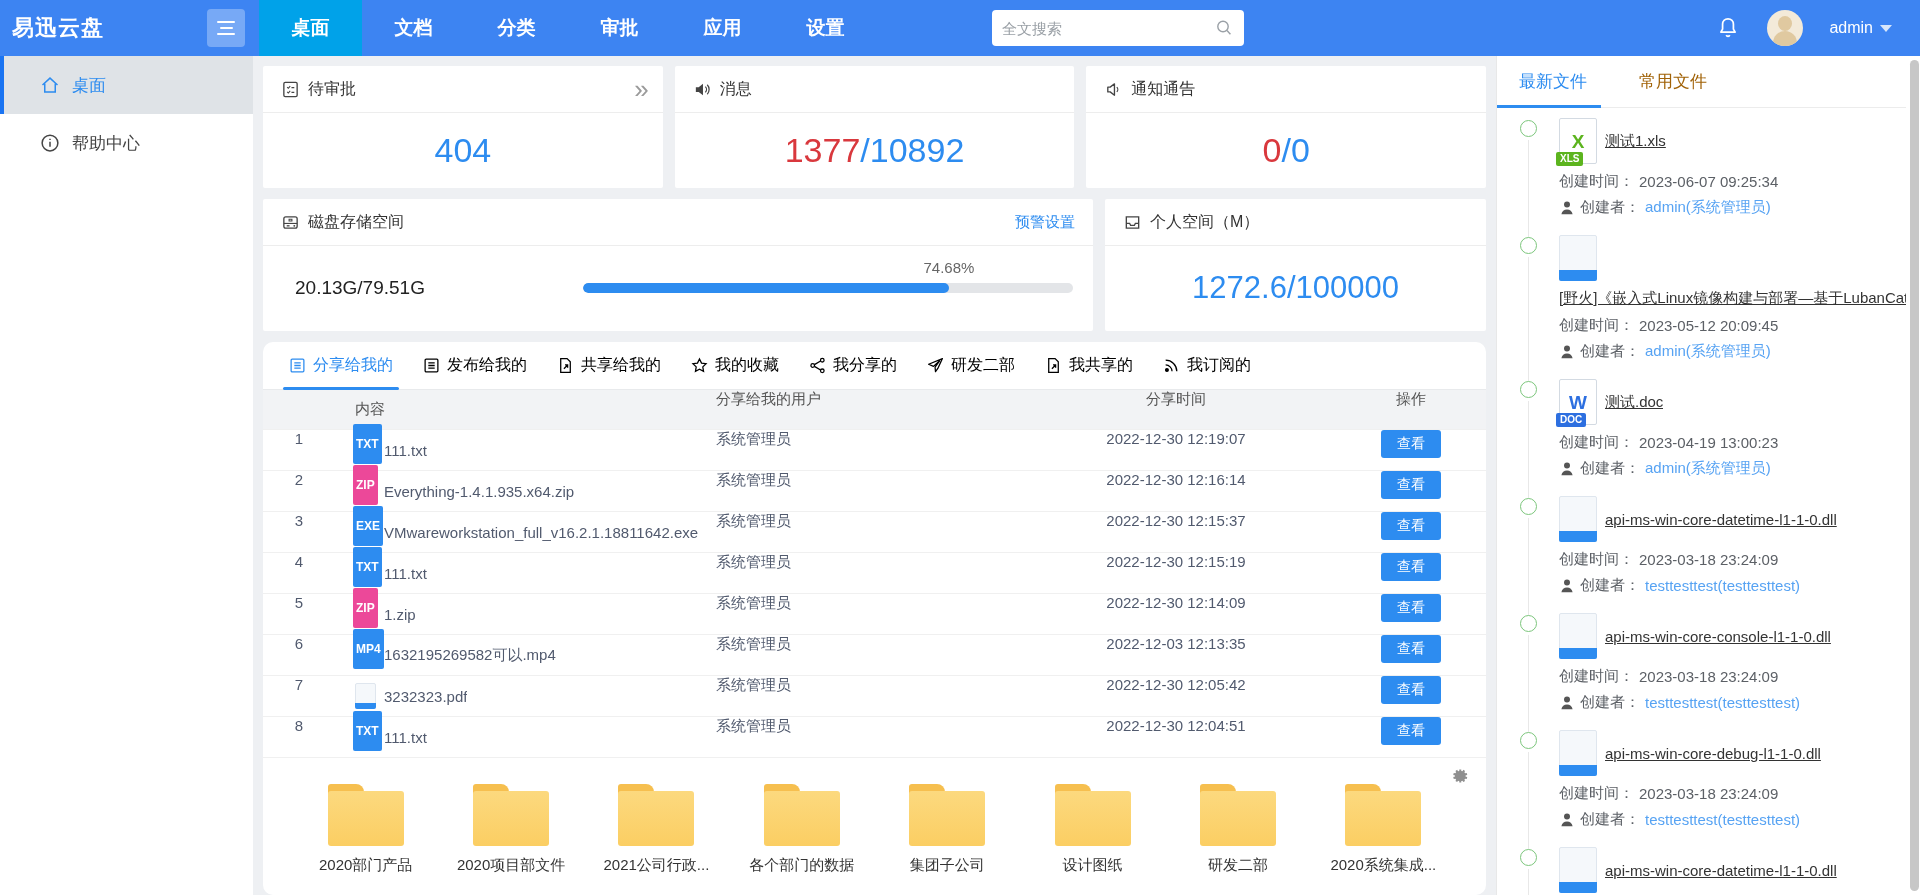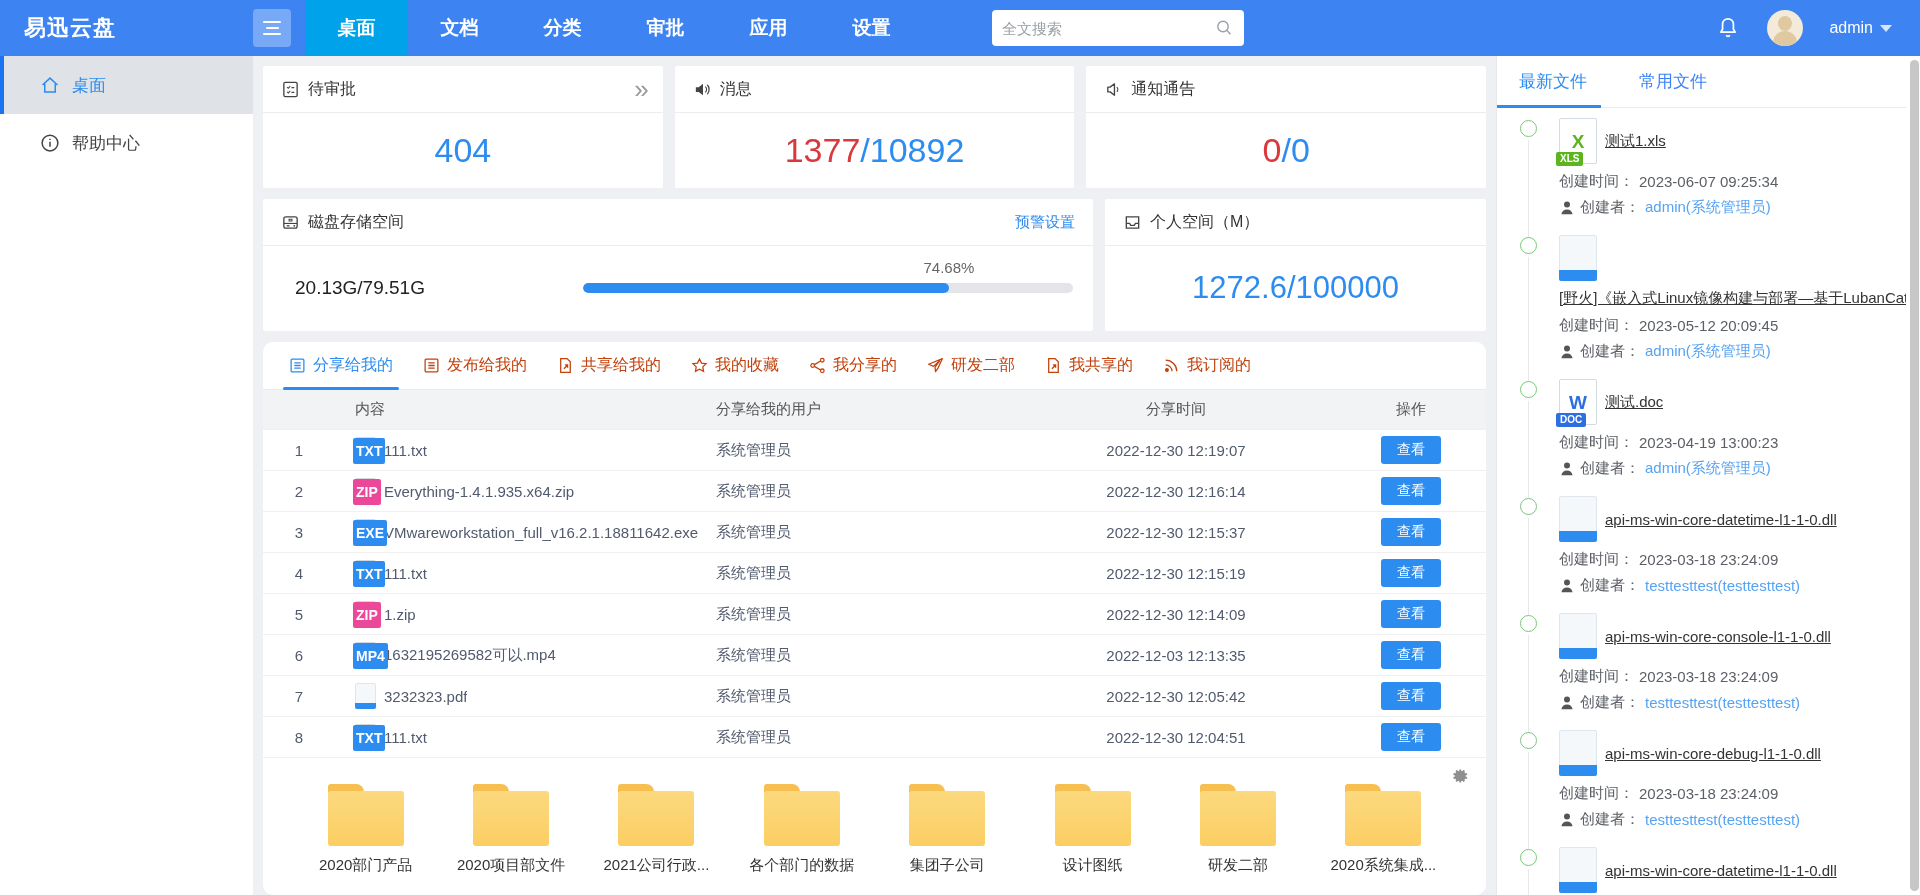--- a/index.html
+++ b/index.html
@@ -1,21 +1,21 @@
 <!DOCTYPE html>
 <html><head>
 <meta charset="utf-8">
 <style>
   * { box-sizing: border-box; margin: 0; padding: 0; }
   html,body { width:1920px; height:895px; overflow:hidden;
     font-family:"Liberation Sans","DejaVu Sans",sans-serif; background:#eef0f3; color:#333; }
 
   
   .topbar { height:56px; background:#3d84f2; display:flex; align-items:center; position:relative; }
-  .logo { color:#fff; font-size:22px; font-weight:bold; padding:0 24px; width:253px; letter-spacing:1px; }
+  .logo { color:#fff; font-size:22px; font-weight:bold; padding:0 12px; width:207px; letter-spacing:1px; }
   .hamburger { width:38px; height:38px; margin-right:14px; border-radius:4px;
     background:rgba(255,255,255,.3); display:flex; flex-direction:column; justify-content:center;
     align-items:center; gap:4px; cursor:pointer; }
   .hamburger i { display:block; height:2px; background:#fff; border-radius:1px; }
   .hamburger i:nth-child(1){ width:18px } .hamburger i:nth-child(2){ width:13px } .hamburger i:nth-child(3){ width:18px }
   .nav { display:flex; height:100%; }
   .nav-item { min-width:103px; padding:0 26px; height:100%; display:flex; align-items:center; justify-content:center;
     color:#fff; font-size:19px; font-weight:bold; cursor:pointer; }
   .nav-item.active { background:#00a2e9; }
   .search-wrap { position:absolute; left:992px; top:10px; width:252px; height:36px; background:#fff;
@@ -58,44 +58,44 @@
   .disk-usage { font-size:19px; color:#222; width:240px; padding-left:12px; }
   .progress-zone { width:490px; position:relative; margin-left:60px; }
   .progress-label { position:absolute; top:-24px; font-size:15px; color:#666; transform:translateX(-50%); white-space:nowrap; }
   .progress-track { height:10px; border-radius:5px; background:#e3e5e8; overflow:hidden; }
   .progress-fill { height:100%; border-radius:5px; background:#2d8cf0; }
   .space-value { height:84px; display:flex; align-items:center; justify-content:center; font-size:31px; color:#2d8cf0; }
 
   
   .panel { flex:1; display:flex; flex-direction:column; overflow:hidden; background:#fff;border-radius:10px; }
   .share-tabs { display:flex; align-items:center; height:48px; border-bottom:1px solid #e8eaec; padding:0 14px; gap:6px; flex-shrink:0; }
-  .share-tab { display:flex; align-items:center; gap:7px; padding:0 12px; height:100%; font-size:16px; color:#c2410c;
+  .share-tab { display:flex; align-items:center; gap:7px; padding:0 12px; height:100%; font-size:16px; color:#000000;
     cursor:pointer; position:relative; }
   .share-tab svg { width:17px; height:17px; }
   .share-tab.active { color:#2d8cf0; }
   .share-tab.active::after { content:""; position:absolute; left:6px; right:6px; bottom:-1px; height:3px; background:#2d8cf0; border-radius:2px; }
 
   .table { flex-shrink:0; }
-  .trow { display:flex; align-items:center; height:41px; border-bottom:1px solid #f0f0f0; font-size:15px; color:#515a6e; }
+  .trow { display:flex; height:41px; border-bottom:1px solid #f0f0f0; font-size:15px; color:#515a6e; }
   .trow.thead { background:#f2f3f5; color:#555; height:40px; }
   .c-idx { width:72px; text-align:center; flex-shrink:0; }
   .c-name { flex:1; display:flex; align-items:center; gap:8px; padding-left:20px; min-width:0; }
   .c-name .fname { white-space:nowrap; overflow:hidden; text-overflow:ellipsis; }
   .c-user { width:300px; flex-shrink:0; }
   .c-time { width:320px; text-align:center; flex-shrink:0; }
   .c-act { width:150px; text-align:center; flex-shrink:0; }
   .view-btn { background:#2d8cf0; color:#fff; border:none; border-radius:3px; padding:5px 16px; font-size:14px; cursor:pointer;
     font-family:"Liberation Sans","DejaVu Sans",sans-serif; }
 
   
   .ficon { position:relative; width:21px; height:26px; background:#fff; border:1px solid #d3dae2; border-radius:2px;
     flex-shrink:0; display:flex; align-items:center; justify-content:center; }
   .ficon .glyph { font-size:11px; line-height:1; font-weight:bold; }
-  .ficon .badge { position:absolute; left:-3px; bottom:-2px; font-size:14px; font-weight:bold; color:#fff;
-    padding:6px 3px; border-radius:2px; line-height:1; }
+  .ficon .badge { position:absolute; left:-3px; bottom:-2px; font-size:12px; font-weight:bold; color:#fff;
+    padding:14px 3px; border-radius:2px; line-height:1; }
   .ficon.t-txt .glyph,{ color:#2d8cf0; } .ficon.t-txt .glyph{color:#2d8cf0} .ficon.t-txt .badge{ background:#2d8cf0; }
   .ficon.t-zip .glyph{ color:#f07a1f; } .ficon.t-zip .badge{ background:#ec4899; }
   .ficon.t-exe .glyph{ color:#2d8cf0; } .ficon.t-exe .badge{ background:#2d8cf0; }
   .ficon.t-mp4 .glyph{ color:#2d8cf0; } .ficon.t-mp4 .badge{ background:#2d8cf0; }
   .ficon.t-xls .glyph{ color:#5cb41e; } .ficon.t-xls .badge{ background:#5cb41e; }
   .ficon.t-doc .glyph{ color:#2d6fe0; } .ficon.t-doc .badge{ background:#2d6fe0; }
   .ficon.t-generic { background:#f5f8fb; border-color:#dfe6ee; }
   .ficon.t-generic::after { content:""; position:absolute; left:-1px; right:-1px; bottom:-1px; height:6px; background:#2d8cf0; border-radius:0 0 2px 2px; }
 
   
@@ -106,21 +106,21 @@
   .folder-ic { position:relative; width:76px; height:62px; margin:0 auto 10px; }
   .folder-ic::before { content:""; position:absolute; left:0; top:0; width:36px; height:16px; background:#f6bf4f; border-radius:3px 8px 0 0; }
   .folder-ic::after { content:""; position:absolute; left:0; top:7px; width:100%; height:55px;
     background:linear-gradient(180deg,#fcd97e,#fbce63); border-radius:3px; }
   .folder-label { font-size:15px; color:#333; white-space:nowrap; }
 
   
   .rightbar { width:424px; flex-shrink:0; background:#fff; border-left:1px solid #e8e8e8; position:relative; overflow:hidden;
     padding:0 14px 0 18px; }
   .rp-tabs { display:flex; gap:44px; height:52px; align-items:center; border-bottom:1px solid #ececec; margin-bottom:10px; }
-  .rp-tab { font-size:17px; color:#3b82f6; cursor:pointer; position:relative; height:100%; display:flex; align-items:center; padding:0 4px; }
+  .rp-tab { font-size:17px; color:#a16207; cursor:pointer; position:relative; height:100%; display:flex; align-items:center; padding:0 4px; }
   .rp-tab.active { color:#2d8cf0; }
   .rp-tab.active::after { content:""; position:absolute; left:-22px; right:-10px; bottom:-1px; height:3px; background:#2d8cf0; }
   .rf-item { position:relative; padding-left:44px; padding-bottom:18px; }
   .rf-item::before { content:""; position:absolute; left:13px; top:22px; bottom:-8px; width:1px; background:#e8e8e8; }
   .rf-item::after { content:""; position:absolute; left:5px; top:2px; width:15px; height:15px; border:1px solid #7cc67c;
     border-radius:50%; background:#fff; }
   .rf-head { display:flex; align-items:center; gap:8px; flex-wrap:wrap; margin-bottom:8px; }
   .rf-head .ficon { width:38px; height:46px; }
   .rf-head .ficon .glyph { font-size:19px; }
   .rf-head .ficon .badge { font-size:10px; left:-4px; bottom:-3px; padding:2px 4px; }

